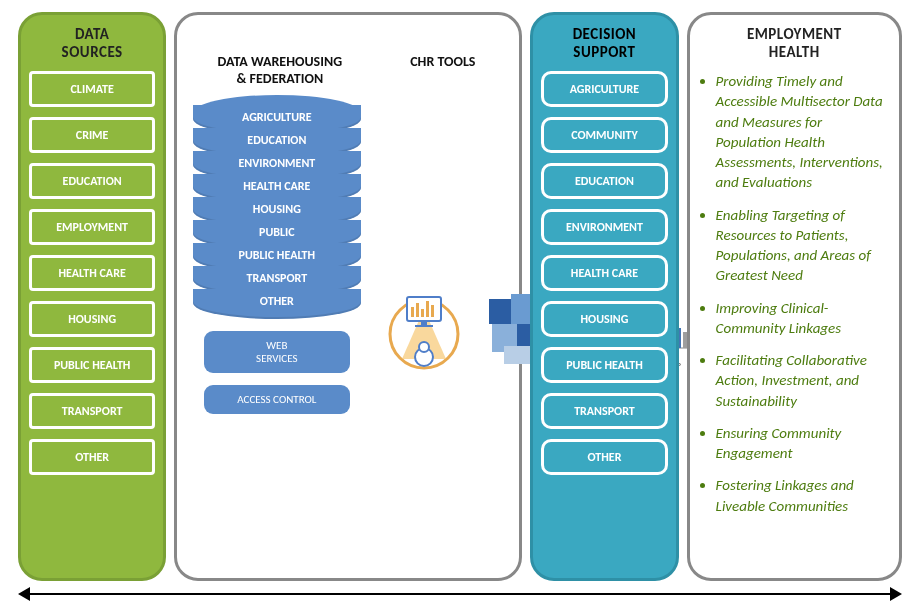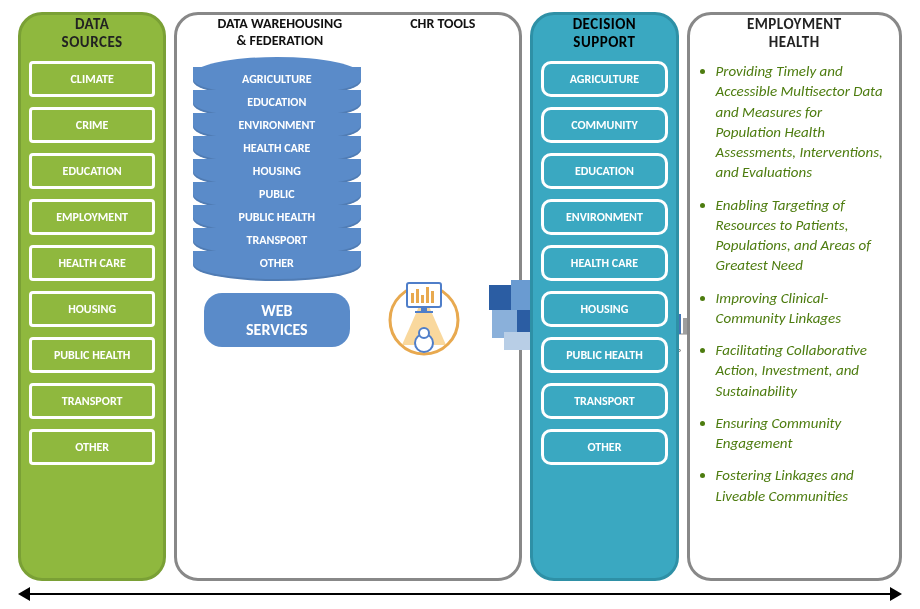--- a/index.html
+++ b/index.html
@@ -13,21 +13,21 @@
     flex-direction: column;
   }
   .columns {
     display: flex;
     gap: 8px;
     flex: 1;
   }
   .panel {
     border: 3px solid #888;
     border-radius: 24px;
-    padding: 0 8px;
+    padding: 10px 8px;
     display: flex;
     flex-direction: column;
   }
   .panel-title {
     text-align: center;
     font-weight: 700;
     font-size: 15px;
     letter-spacing: 0.5px;
     color: #222;
     margin-bottom: 10px;
@@ -53,20 +53,21 @@
   }
   
   .col-middle { width: 348px; background: #fff; }
   .mid-headers { display: flex; }
   .mid-headers .h1, .mid-headers .h2 {
     text-align: center;
     font-weight: 700;
     font-size: 14px;
     color: #111;
     min-height: 36px;
+    margin-top: 28px;
   }
   .mid-headers .h1 { width: 58%; }
   .mid-headers .h2 { width: 42%; }
   .mid-body { display: flex; flex: 1; gap: 6px; }
   .mid-left { width: 58%; display: flex; flex-direction: column; align-items: center; gap: 12px; }
   .mid-right { width: 42%; display: flex; align-items: center; justify-content: flex-start; gap: 10px; }
   .cylinder {
     width: 92%;
     margin-top: 6px;
   }
@@ -88,25 +89,25 @@
     margin-top: -8px;
     border-radius: 0 0 50% 50% / 0 0 16px 16px;
     position: relative;
     box-shadow: inset 0 -2px 0 rgba(0,0,0,0.1);
   }
   .cyl-slice + .cyl-slice { margin-top: -7px; }
   .pill {
     width: 80%;
     background: #5a8bc9;
     color: #fff;
-    font-weight: 700;
-    font-size: 16px;
+    font-weight: 400;
+    font-size: 11px;
     text-align: center;
     padding: 8px 4px;
-    border-radius: 18px;
+    border-radius: 9px;
     white-space: pre-line;
   }
   
   .tool-graphic { width: 110px; display: flex; align-items: center; justify-content: center; }
   
   .col-decision { width: 150px; background: #3aa8c1; border-color: #2e90a6; }
   .col-decision .panel-title { color: #000000; }
   .dec-list { display: flex; flex-direction: column; gap: 10px; }
   .dec-item {
     background: #3aa8c1;
@@ -185,20 +186,21 @@
           <div class="cyl-slice">ENVIRONMENT</div>
           <div class="cyl-slice">HEALTH CARE</div>
           <div class="cyl-slice">HOUSING</div>
           <div class="cyl-slice">PUBLIC</div>
           <div class="cyl-slice">PUBLIC HEALTH</div>
           <div class="cyl-slice">TRANSPORT</div>
           <div class="cyl-slice">OTHER</div>
         </div>
         <div class="pill">WEB
 SERVICES</div>
+        <div class="pill">ACCESS CONTROL</div>
       </div>
       <div class="mid-right">
 
         <div class="tool-graphic">
           <svg width="100" height="100" viewBox="0 0 100 100">
             <circle cx="50" cy="55" r="34" fill="none" stroke="#e8a94f" stroke-width="3"></circle>
             <polygon points="50,30 72,80 28,80" fill="#f7c873" opacity="0.7"></polygon>
             <rect x="33" y="18" width="34" height="24" rx="2" fill="#fff" stroke="#4f7ec9" stroke-width="2"></rect>
             <rect x="47" y="42" width="6" height="4" fill="#4f7ec9"></rect>
             <rect x="41" y="46" width="18" height="2" fill="#4f7ec9"></rect>

